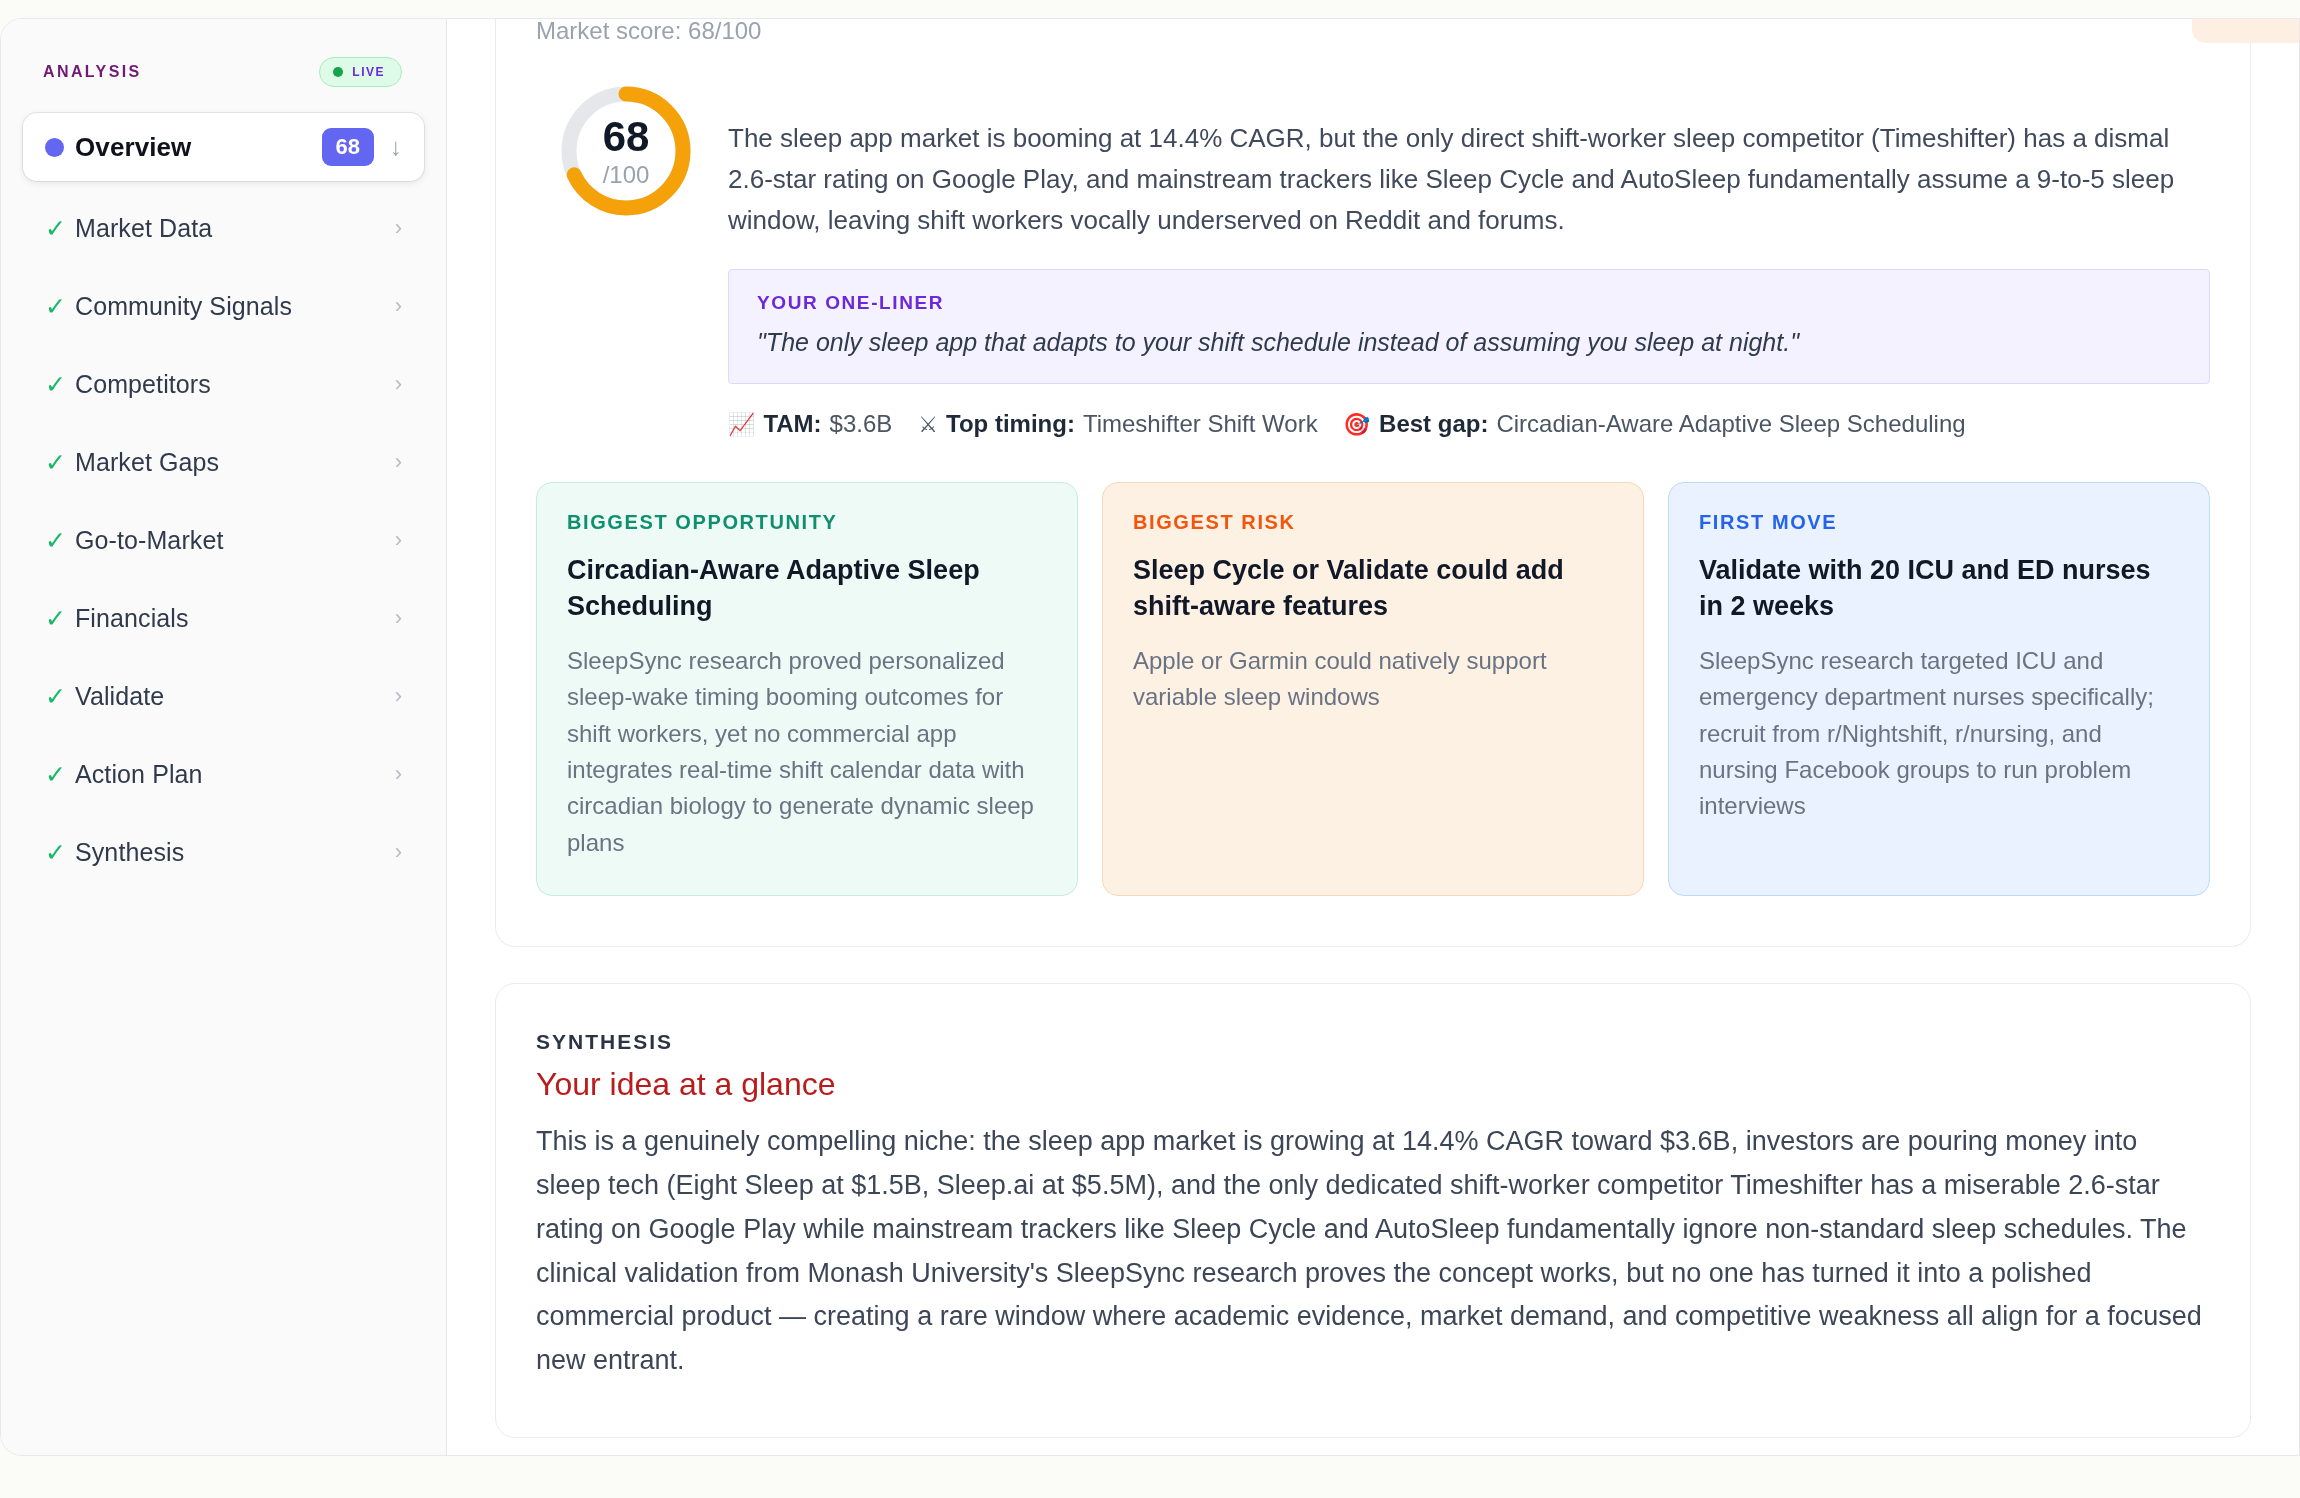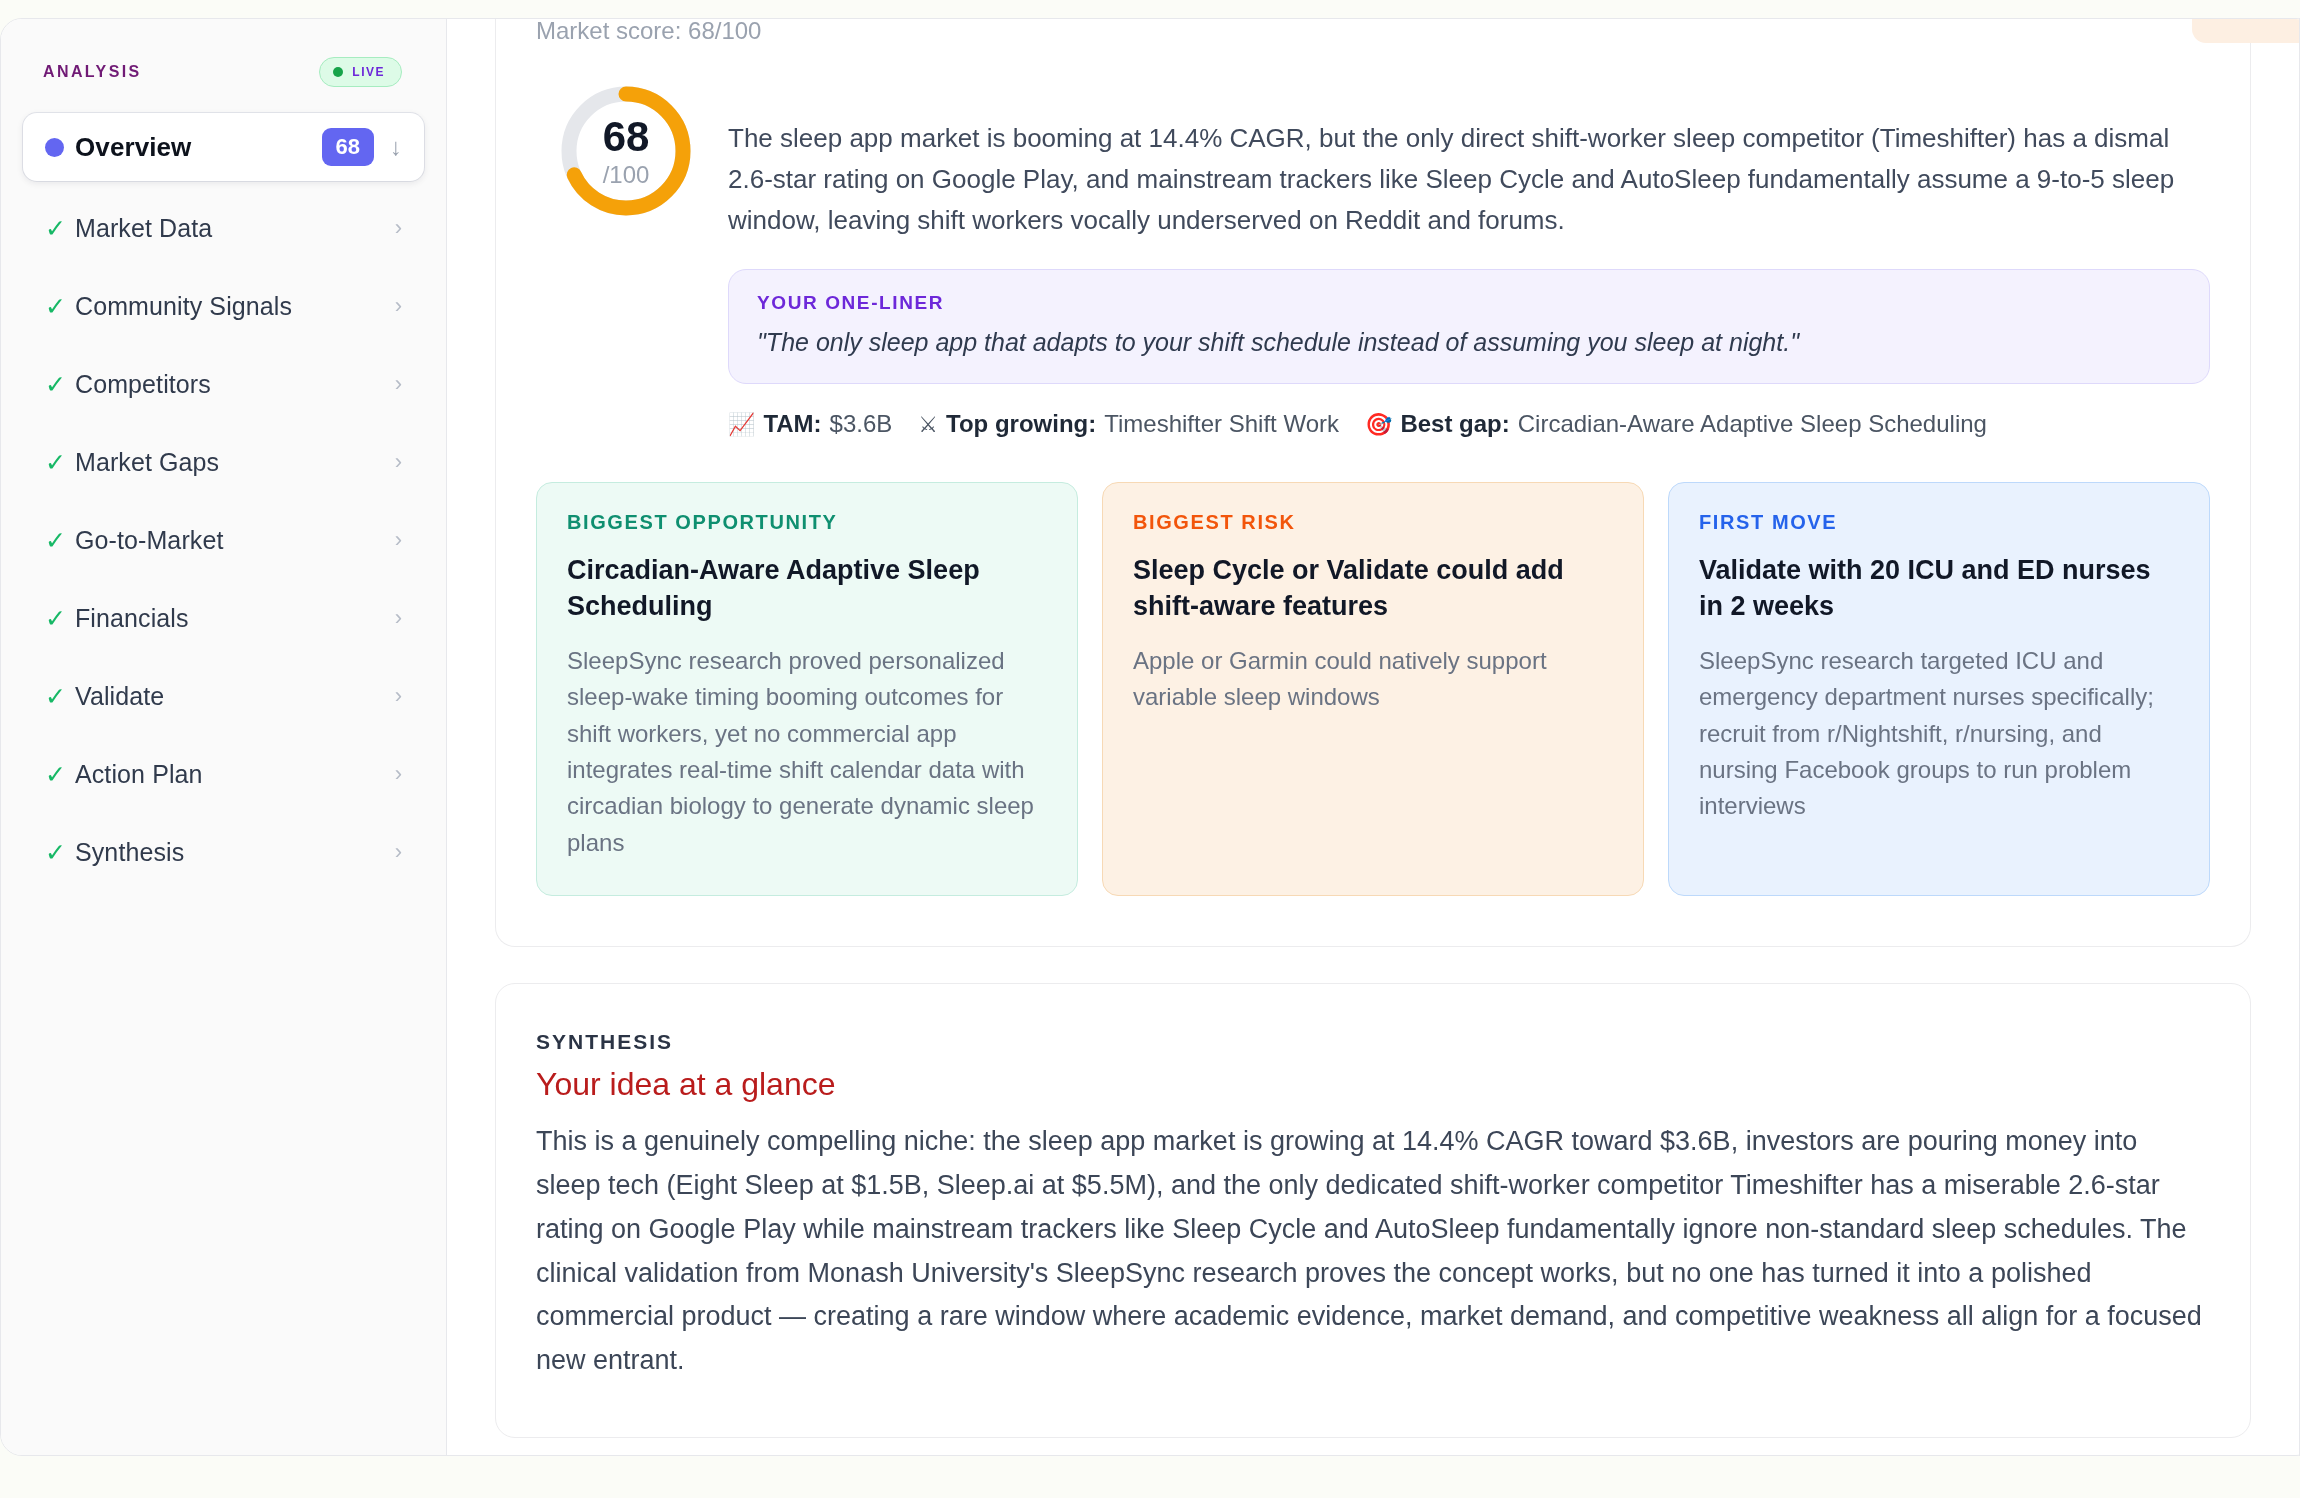--- a/index.html
+++ b/index.html
@@ -119,21 +119,21 @@
   .gauge-denom { font-size: 24px; color: #9aa2af; margin-top: 5px; line-height: 1; }
 
   .hero-right { flex: 1; padding-left: 12px; }
   .hero-summary {
     font-size: 26px; line-height: 1.58; color: #404a5c; max-width: 1480px; margin-top: 45px;
   }
   .oneliner {
     margin-top: 28px;
     background: #f4f2fe;
     border: 1px solid #ded9fb;
-    border-radius: 18px;
+    border-radius: 4px;
     padding: 22px 28px 26px 28px;
   }
   .oneliner-label {
     font-size: 19px; font-weight: 700; letter-spacing: 1.6px;
     color: #6d28d9; text-transform: uppercase;
   }
   .oneliner-text {
     margin-top: 14px;
     font-size: 25px; font-style: italic; color: #2f3a4e;
   }
@@ -330,21 +330,21 @@
             </div>
 
             <div class="stats-row">
               <span class="stat">
                 <span class="stat-emoji">📈</span>
                 <span class="stat-key">TAM:</span>
                 <span class="stat-val">$3.6B</span>
               </span>
               <span class="stat">
                 <span class="stat-emoji">⚔</span>
-                <span class="stat-key">Top growing:</span>
+                <span class="stat-key">Top timing:</span>
                 <span class="stat-val">Timeshifter Shift Work</span>
               </span>
               <span class="stat">
                 <span class="stat-emoji">🎯</span>
                 <span class="stat-key">Best gap:</span>
                 <span class="stat-val">Circadian-Aware Adaptive Sleep Scheduling</span>
               </span>
             </div>
           </div>
         </div>

